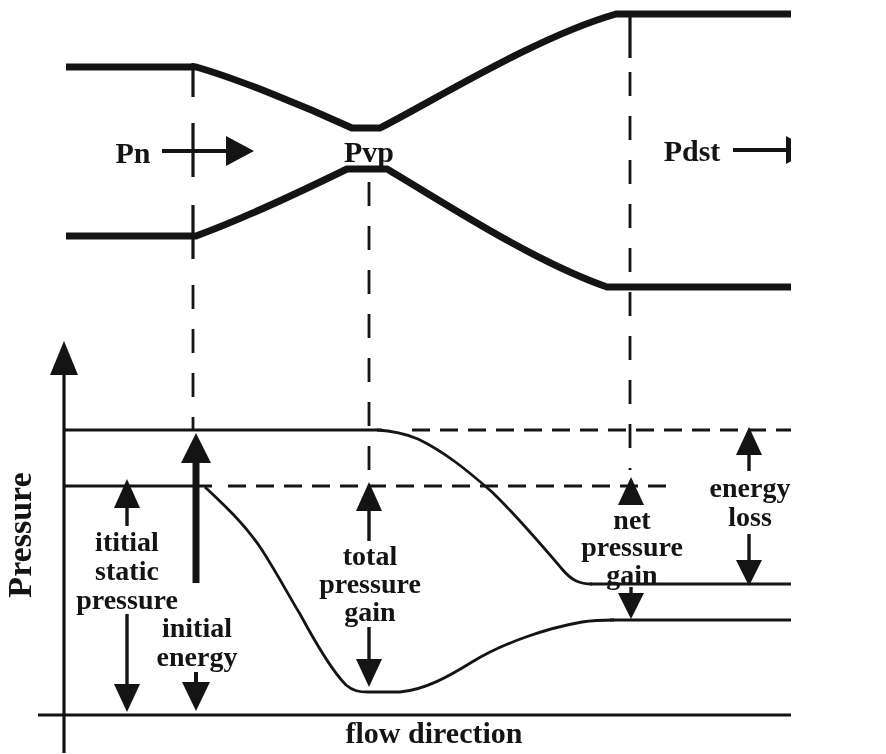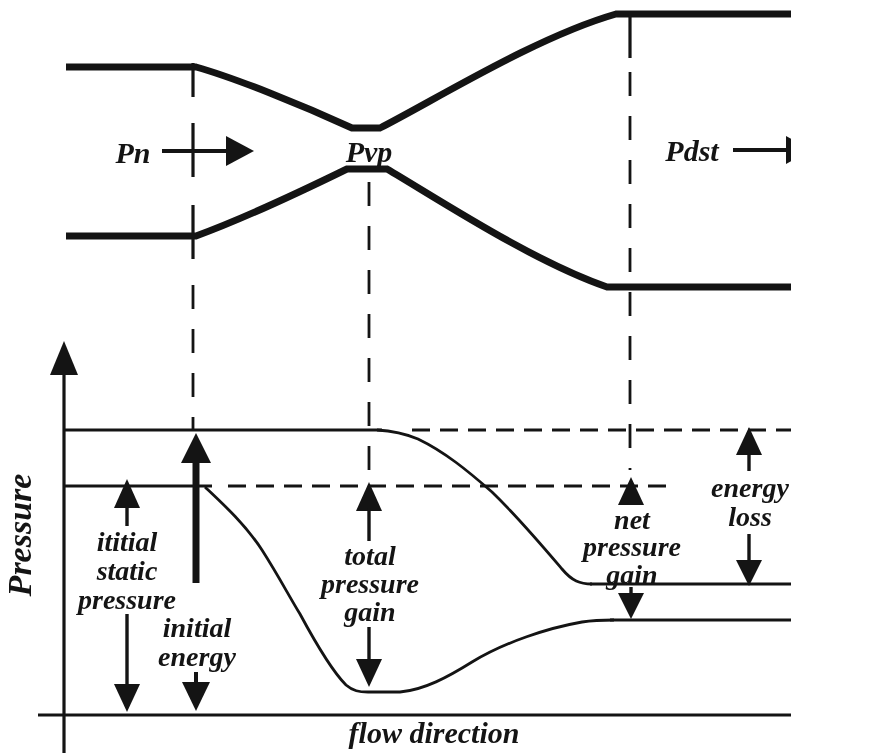--- a/index.html
+++ b/index.html
@@ -1,17 +1,17 @@
 <!DOCTYPE html>
 <html style="--ink: #141414; --bg: #ffffff;"><head>
 <meta charset="utf-8">
 <style>
   :root { --ink:#141414; --bg:#ffffff; }
   html,body { margin:0; padding:0; background:var(--bg); }
-  .stage { width:791px; height:754px; background:var(--bg); position:relative; overflow:hidden;font-style:italic; }
+  .stage { width:791px; height:754px; background:var(--bg); position:relative; overflow:hidden; }
   svg { display:block; }
   svg text {
     font-family:"Liberation Serif","DejaVu Serif",serif;
     font-weight:bold;
     fill:var(--ink);
     text-anchor:middle;
   }
   .t28 { font-size:28px; }
   .t30 { font-size:30px; }
   .t34 { font-size:34px; }

